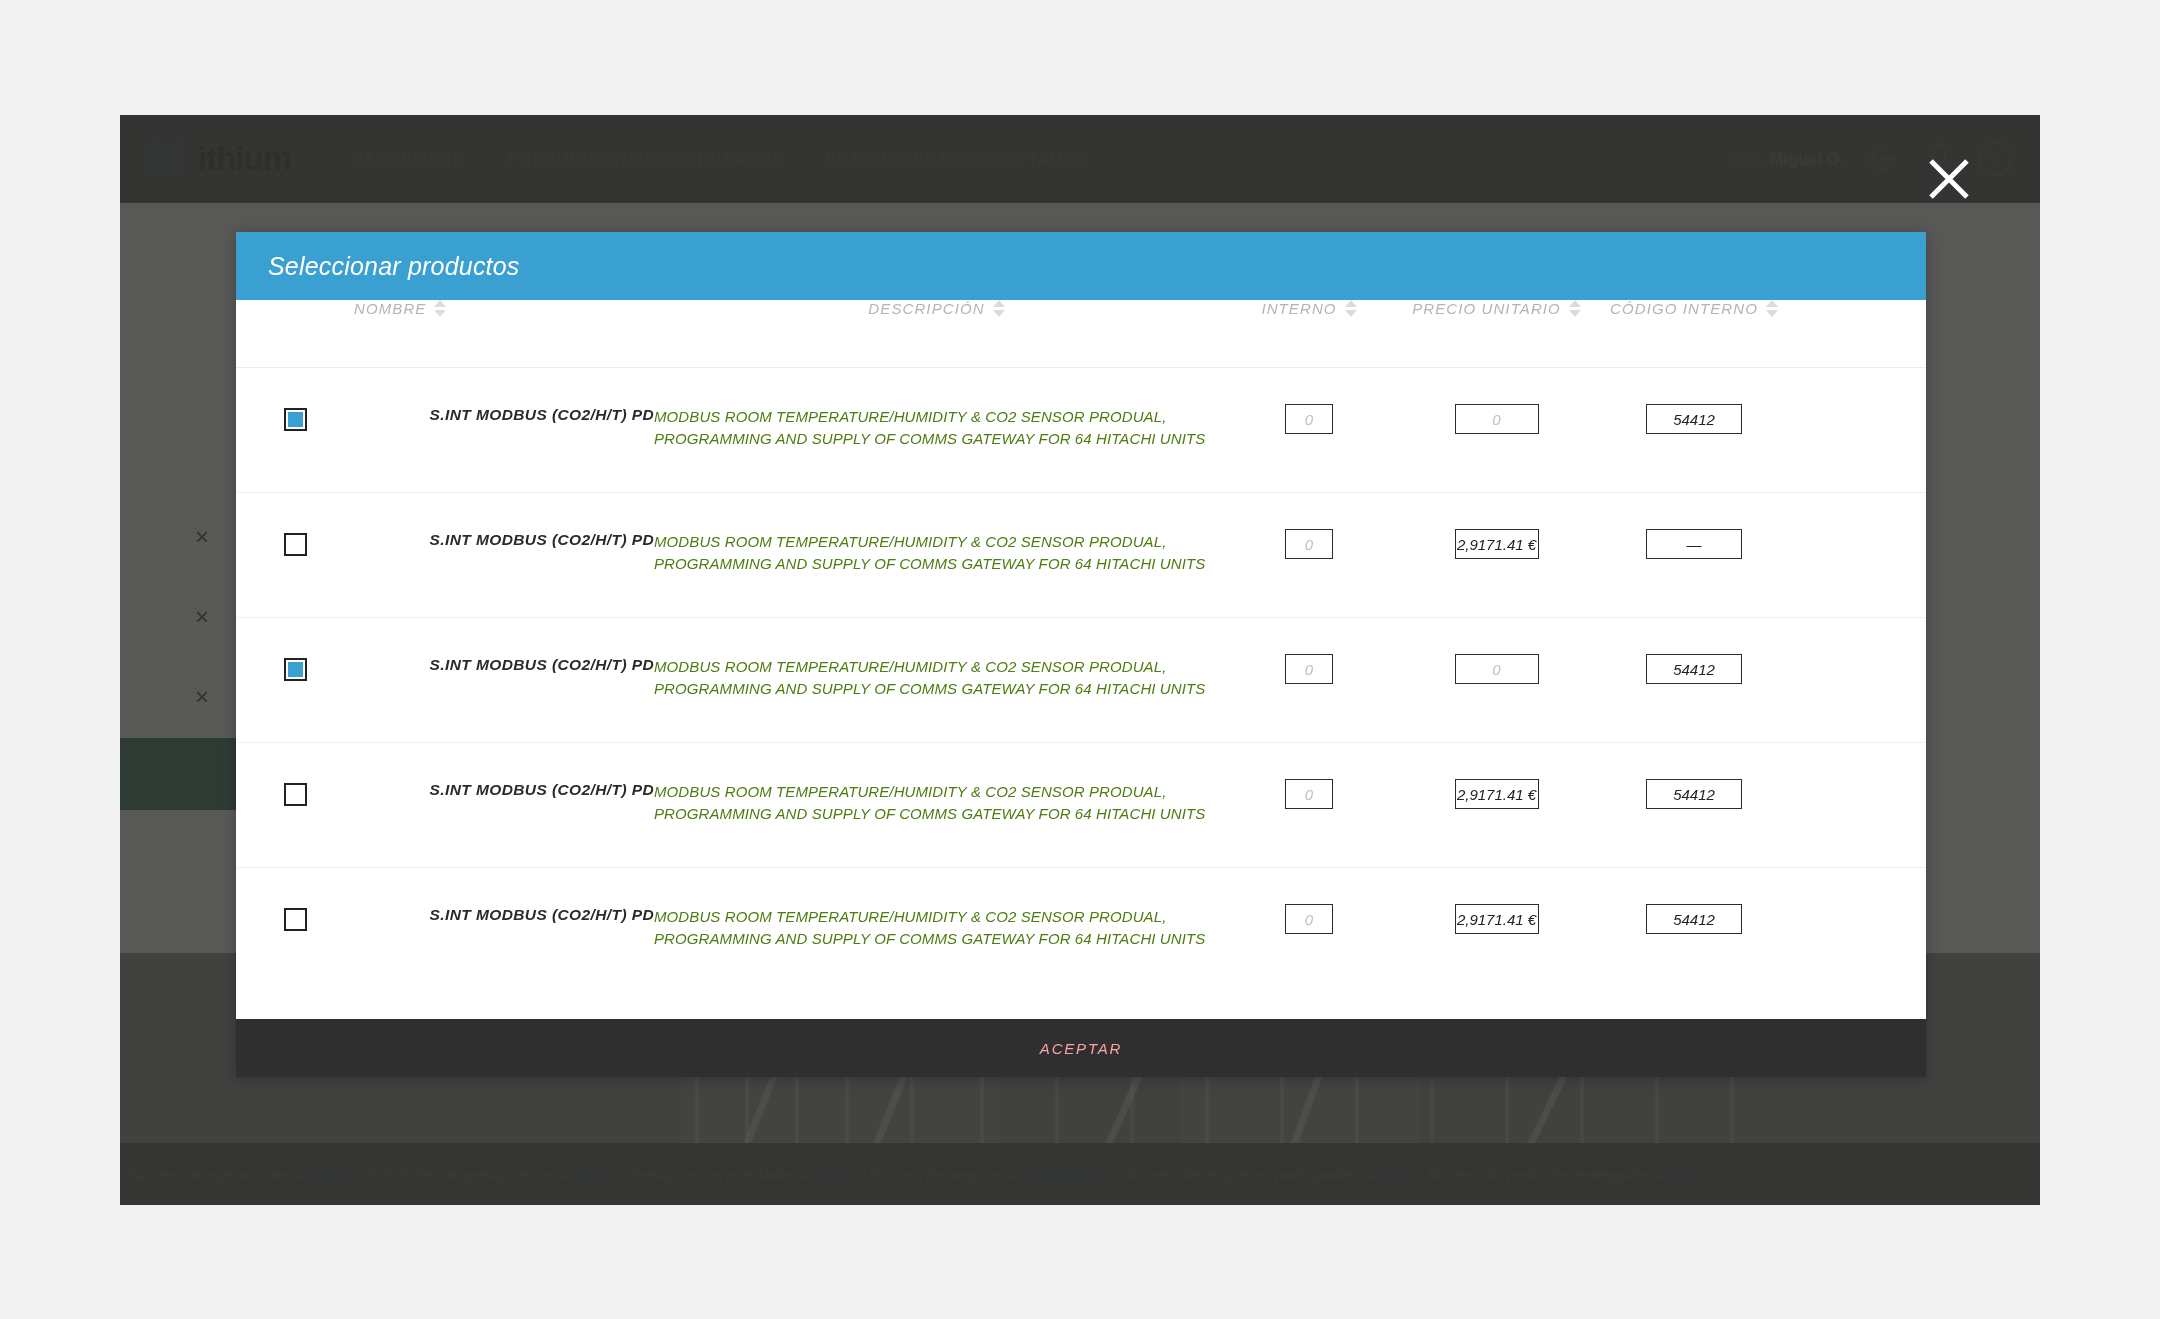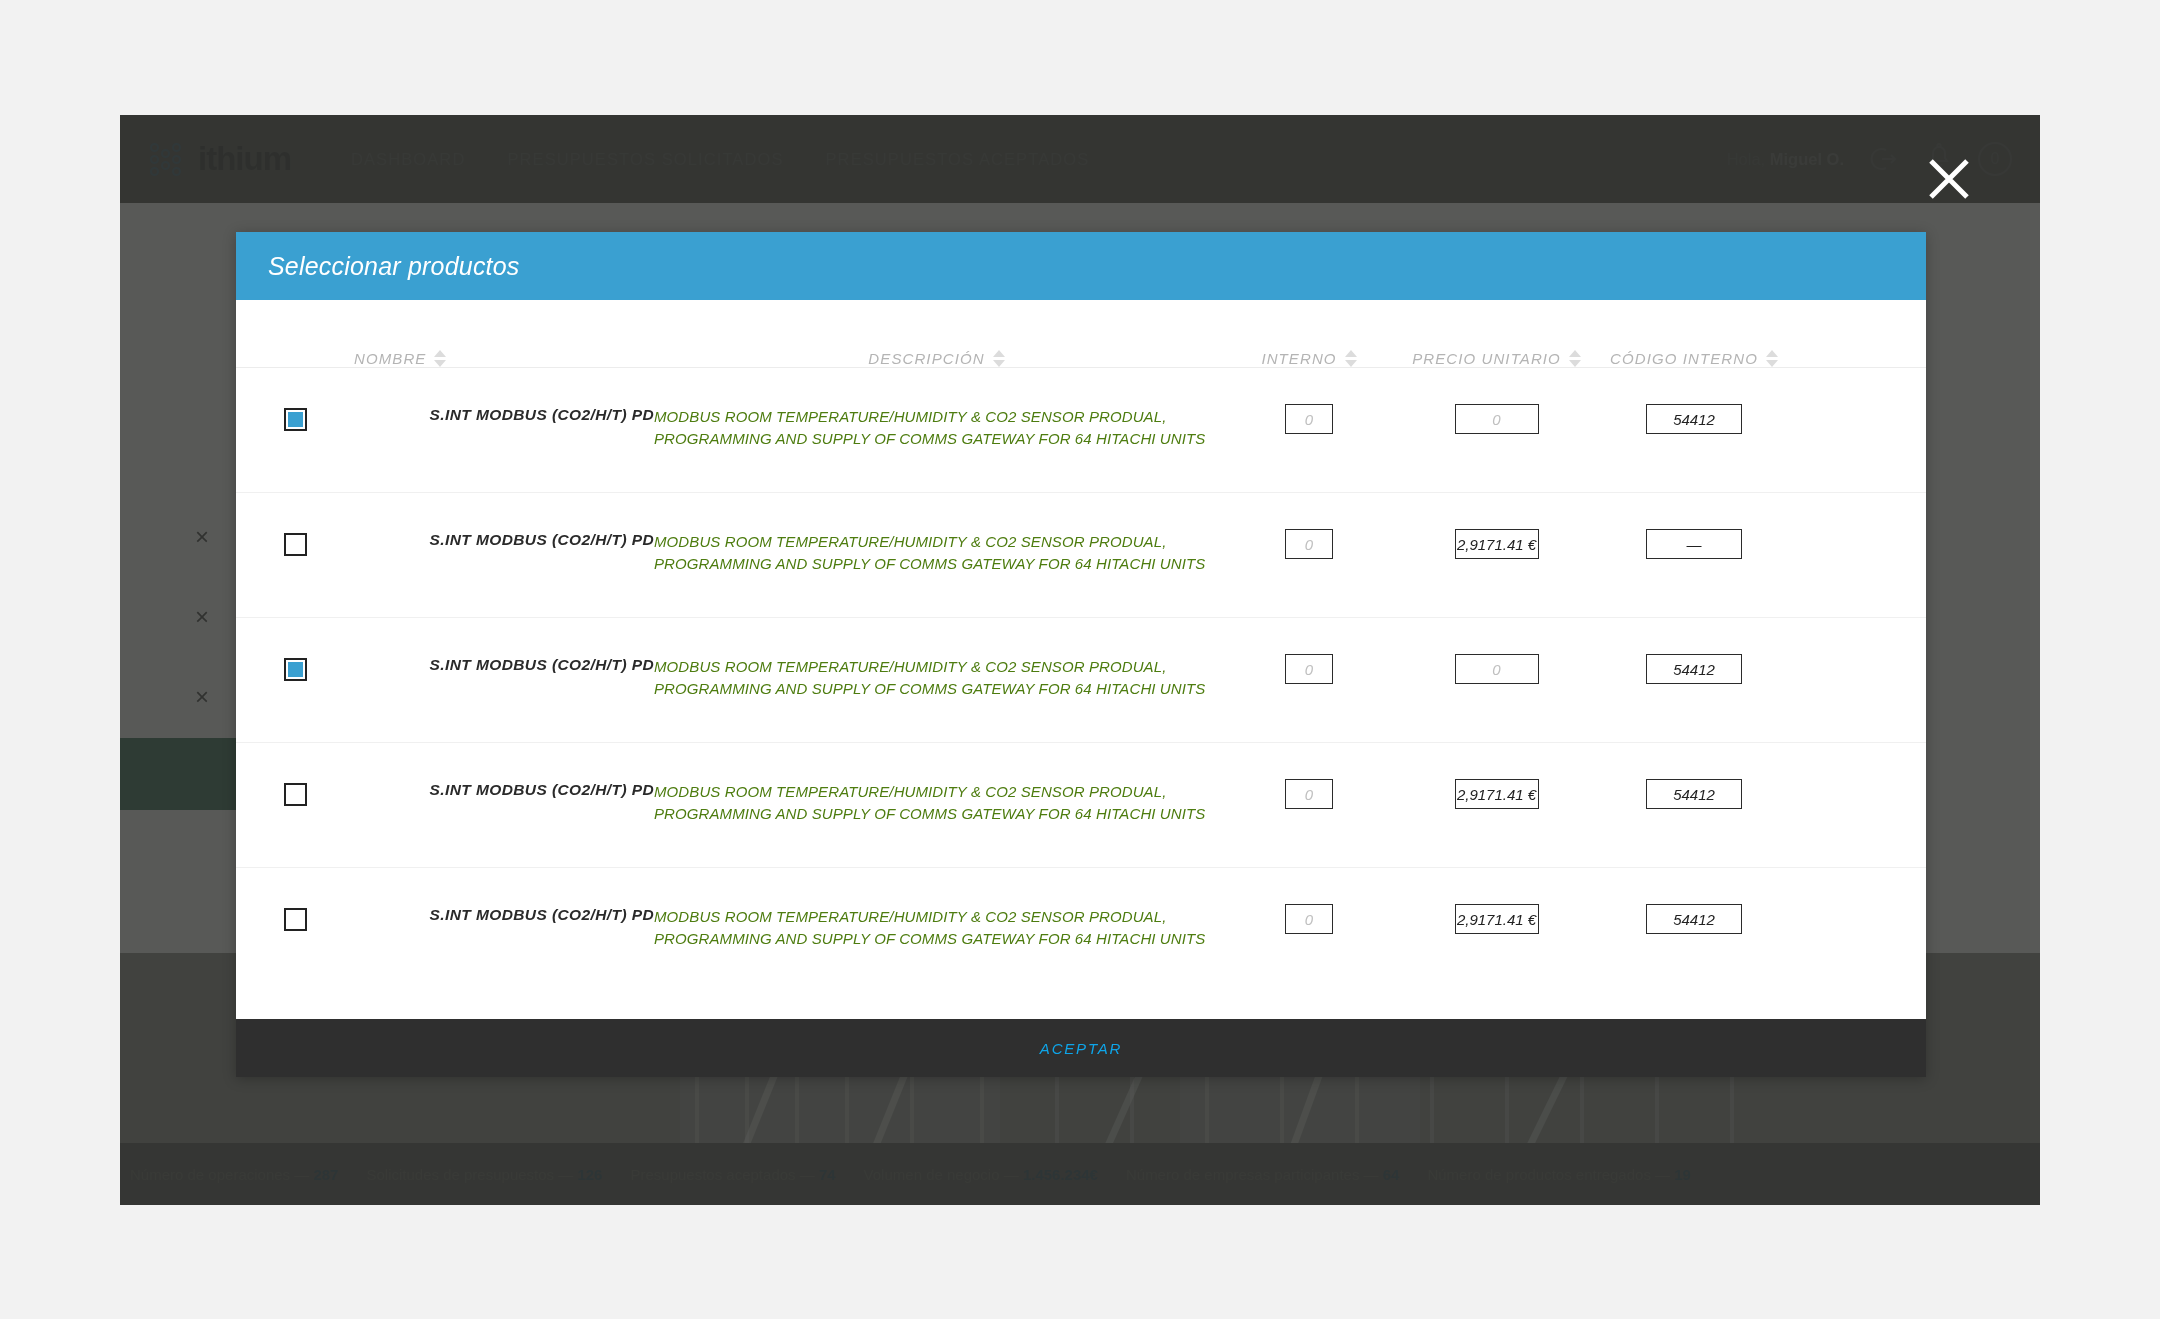--- a/index.html
+++ b/index.html
@@ -120,21 +120,21 @@
     box-shadow:0 2px 12px rgba(0,0,0,.25);
     display:flex; flex-direction:column;font-style:italic;
   }
   #modal-header{
     height:68px; background:#3aa0d1; display:flex; align-items:center;
     padding-left:32px; flex:0 0 auto;
   }
   #modal-title{ color:#ffffff; font-size:25px; letter-spacing:.2px; }
 
   #table-head{
-    height:68px; flex:0 0 auto; display:flex; align-items:flex-end;
+    height:68px; flex:0 0 auto; display:flex; align-items:flex-start;
     border-bottom:1px solid #ececec;
   }
   .th{
     display:flex; align-items:center; gap:8px;
     color:#b4b4b4; font-size:15px; letter-spacing:1.1px; white-space:nowrap;
   }
   .sorticon{ display:flex; flex-direction:column; gap:3px; }
   .sorticon span{
     display:block; width:0; height:0; border-left:6px solid transparent;
     border-right:6px solid transparent;
@@ -189,21 +189,21 @@
   .fld.ph{ color:#c0c0c0; }
   .fld.units{ width:48px; }
   .fld.price{ width:84px; }
   .fld.code { width:96px; }
 
   #modal-footer{
     height:58px; flex:0 0 auto; background:#2f2f2f;
     display:flex; align-items:center; justify-content:center;
     cursor:pointer;
   }
-  #accept-label{ color:#0ea5e9; font-size:15px; letter-spacing:1.8px; }
+  #accept-label{ color:#fca5a5; font-size:15px; letter-spacing:1.8px; }
 </style>
 </head>
 <body>
 
 <div id="app-window">
 
   <div id="topnav">
     <div id="logo-block">
       <span class="logo-mark">
         <i style="left:2px;  top:4px;"></i>

